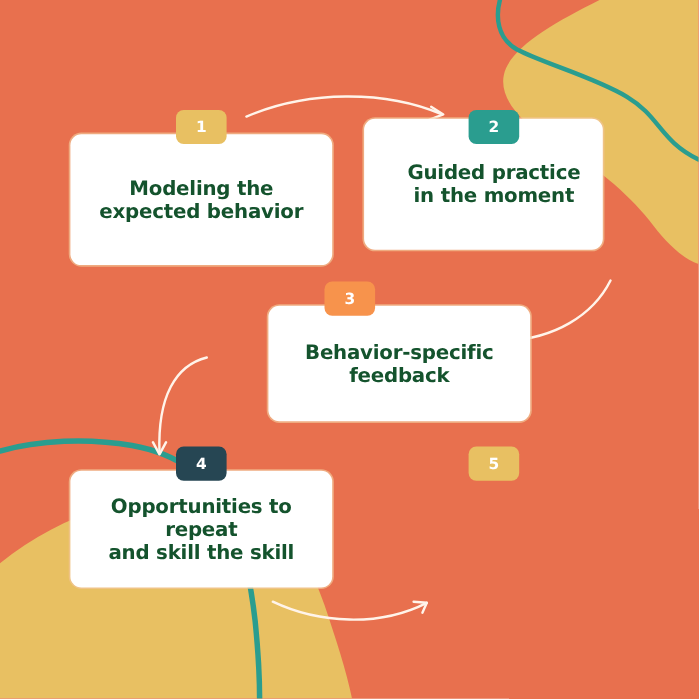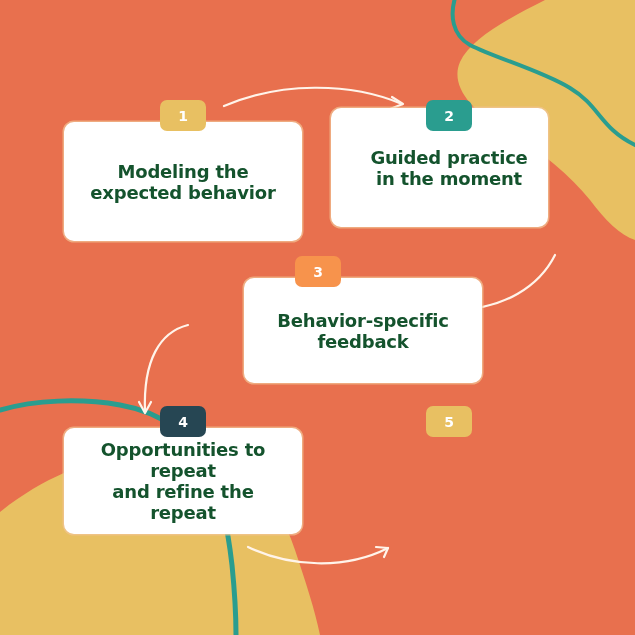--- a/index.html
+++ b/index.html
@@ -81,21 +81,21 @@
   <div class="card" style="left:199px; top:278px; width:238px; height:105px;margin-left:45px;">
     <span class="card-text">Behavior-specific
 feedback</span>
   </div>
   <div class="badge" style="left:295px; top:256px; background:#F7934C;">
     <span>3</span>
   </div>
 
   <div class="card" style="left:64px; top:428px; width:238px; height:106px;">
     <span class="card-text">Opportunities to repeat
-and refine the repeat</span>
+and skill the skill</span>
   </div>
   <div class="badge" style="left:160px; top:406px; background:#264653;">
     <span>4</span>
   </div>
 
   <div class="badge" style="left:426px; top:406px; background:#E8C062;">
     <span>5</span>
   </div>
 
 </div>

